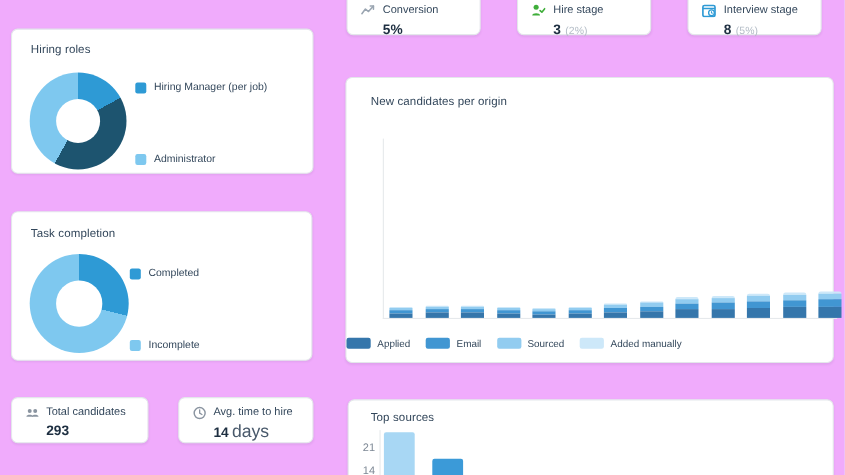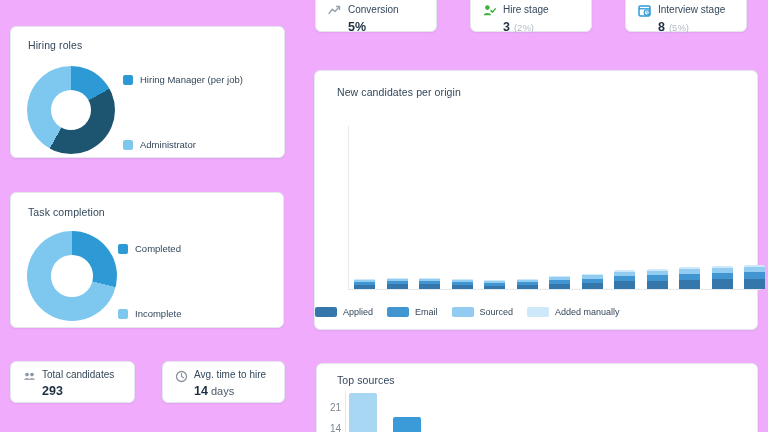--- a/index.html
+++ b/index.html
@@ -25,21 +25,21 @@
   .legend-item{display:flex;align-items:center;gap:7px;height:17px;}
   .sw{width:10px;height:10px;border-radius:2px;flex:0 0 10px;}
   .legend-label{font-size:9.5px;color:#33475b;white-space:nowrap;}
 
   
   .statcard{top:361px;height:42px;padding:7px 8px 0 12px;}
   .sc-row{display:flex;gap:6px;height:13px;}
   .sc-label{font-size:10px;color:#33475b;white-space:nowrap;}
   .sc-value-row{margin:2px 0 0 19px;display:flex;align-items:baseline;gap:3px;}
   .sc-value{font-size:12.5px;font-weight:bold;color:#1e2f41;}
-  .sc-unit{font-size:11px;color:#49596b;}
+  .sc-unit{font-size:16px;color:#49596b;}
 
   
   .origin-card{left:314px;top:70px;width:444px;height:260px;}
   .origin-title{position:absolute;left:22px;top:15px;}
   .origin-plot{position:absolute;left:33px;top:55px;width:412px;height:163px;
                border-left:1px solid #e6e9ec;border-bottom:1px solid #e6e9ec;}
   .obars{position:absolute;left:5px;bottom:0;display:flex;align-items:flex-end;gap:11.5px;}
   .obar{display:flex;flex-direction:column-reverse;width:21px;}
   .oseg{width:21px;}
   .oseg:last-child{border-radius:2px 2px 0 0;}

